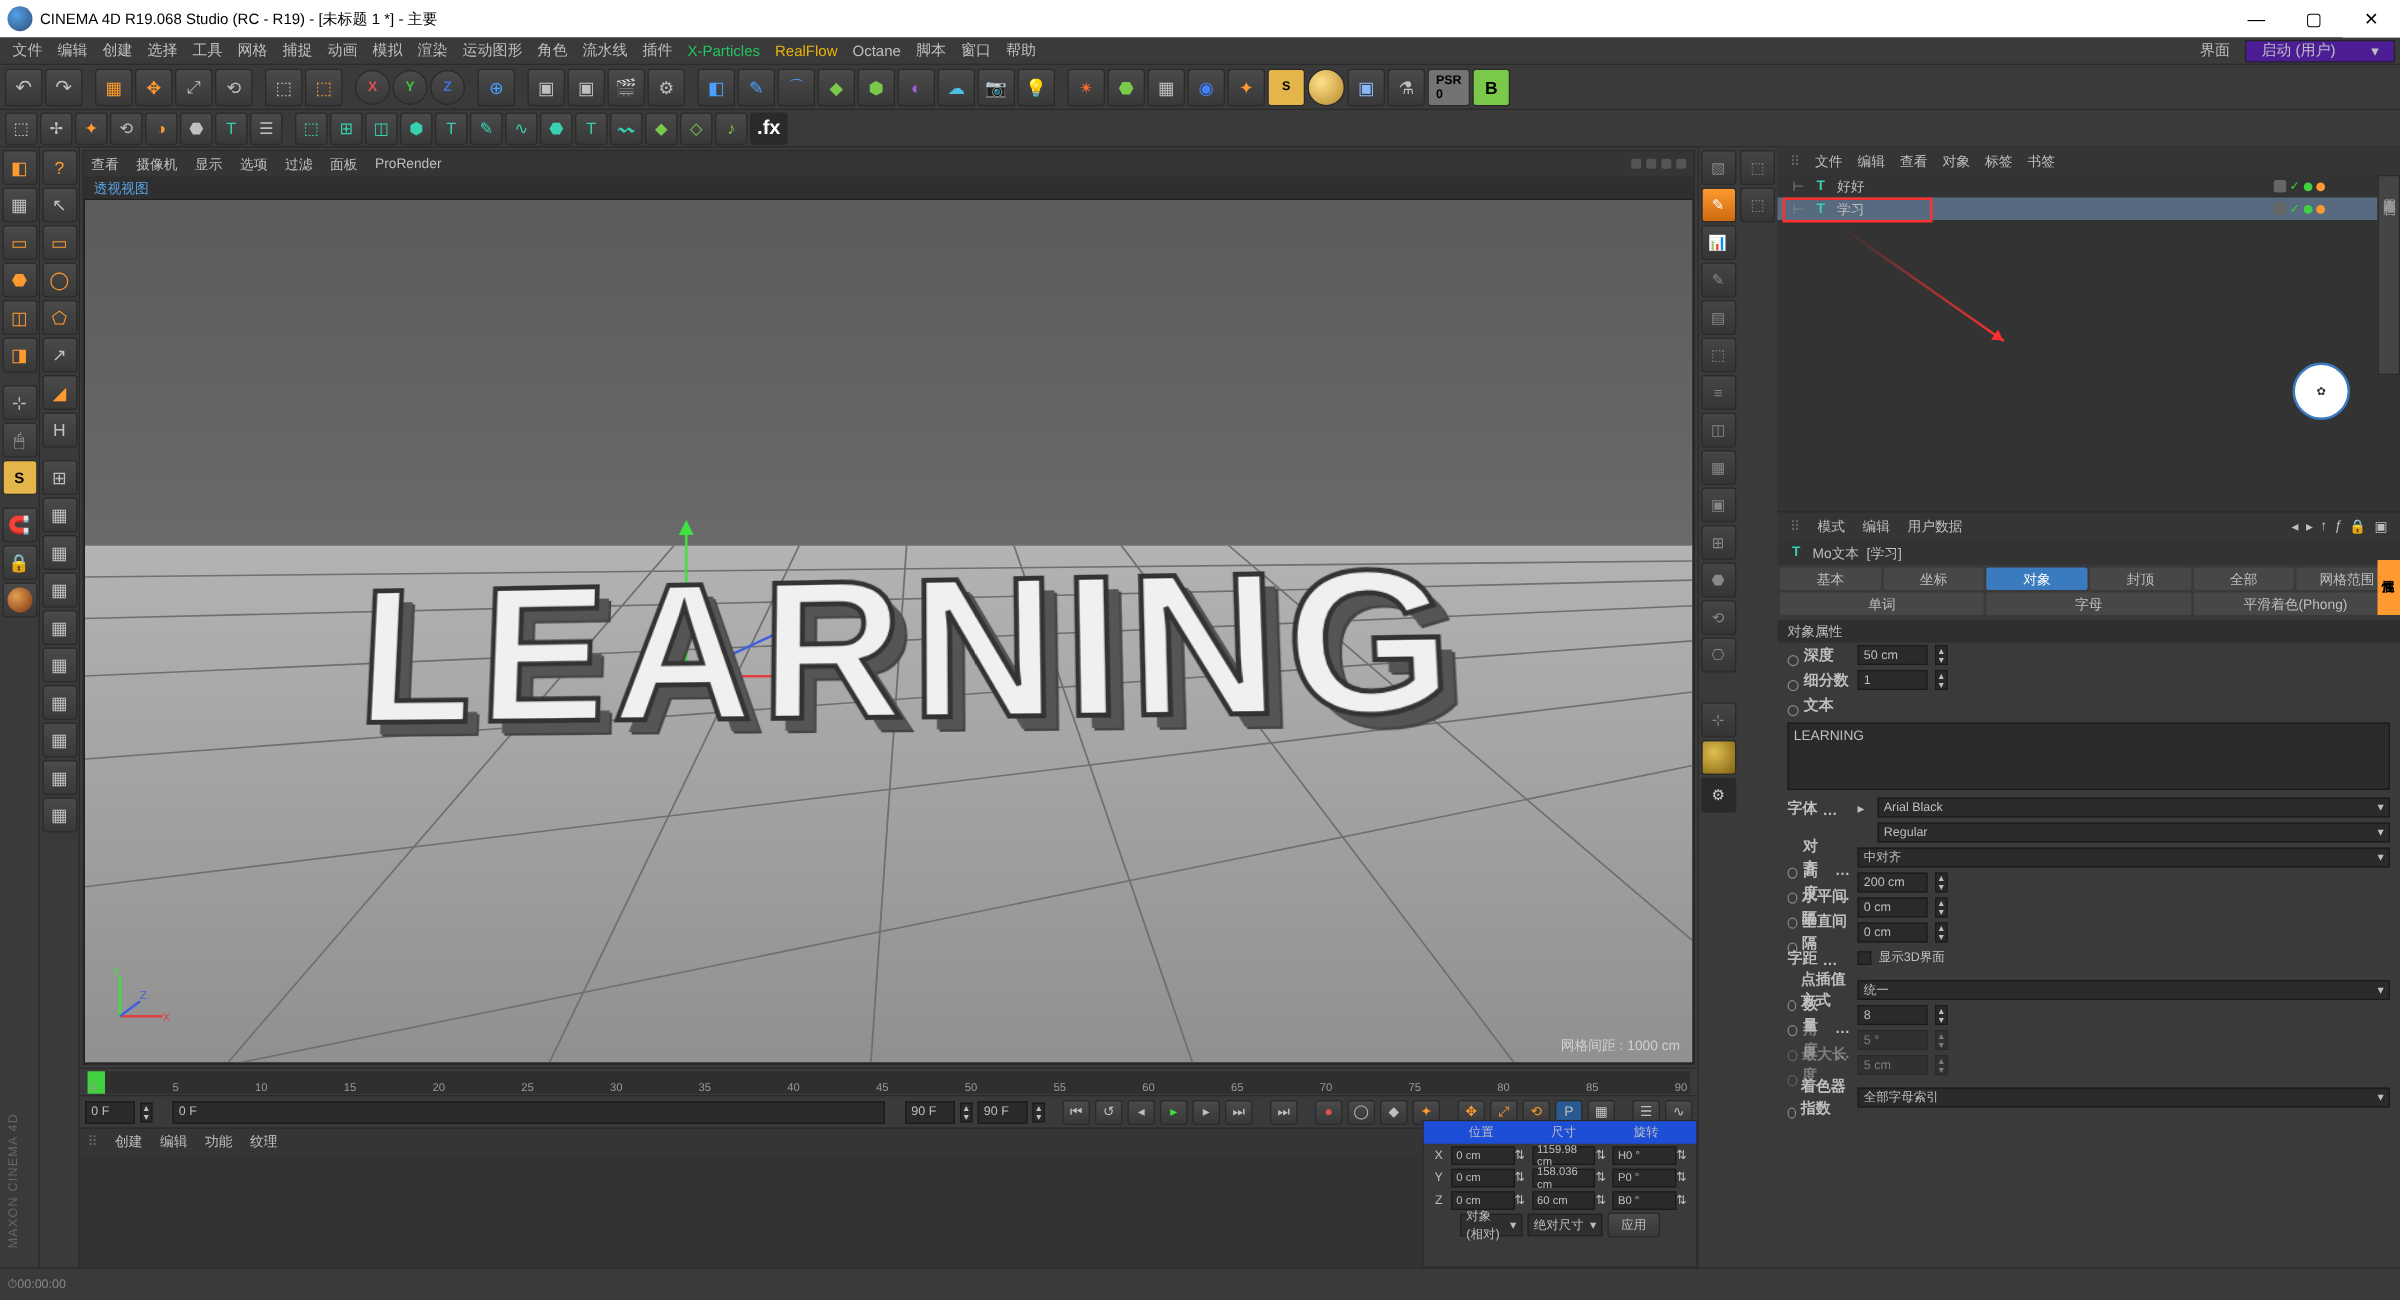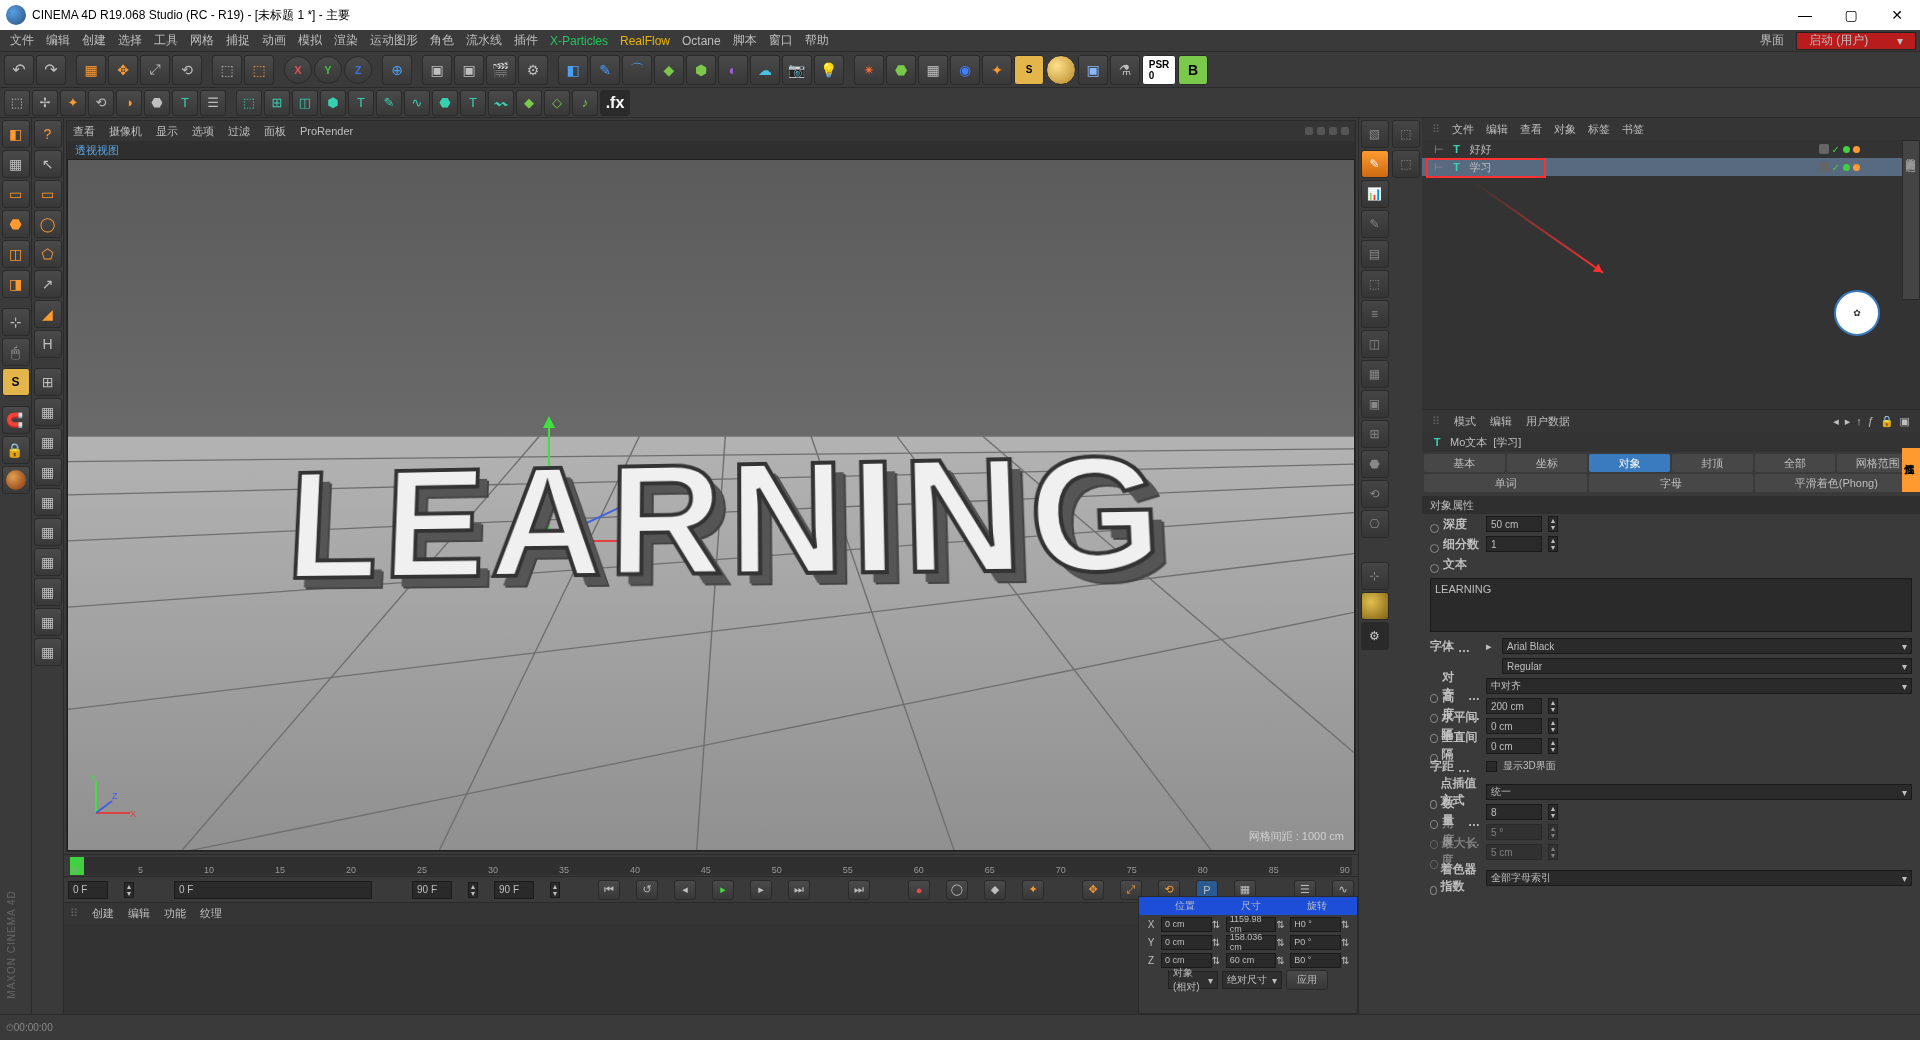--- a/index.html
+++ b/index.html
@@ -12,34 +12,34 @@
   .titlebar .spacer { flex: 1; }
   .winbtn { width: 46px; height: 30px; display: flex; align-items: center; justify-content: center; font-size: 14px; }
   .winbtn.close { background: #fff; }
 
   
   .menubar { height: 22px; background: #3a3a3a; display: flex; align-items: center; padding: 0 4px; border-bottom: 1px solid #2a2a2a;}
   .menubar .right { margin-left: auto; display: flex; align-items:center; gap:6px;}
   .menubar span, .menubar .layout-sel { padding: 2px 6px; font-size: 12px; color: #bfbfbf; white-space: nowrap;}
   .menubar span.hl-green { color: #22c55e; }
   .menubar span.hl-yellow { color: #eab308; }
-  .layout-sel { background:#b91c1c; border:1px solid #222; width:120px; height:18px; display:flex; align-items:center; justify-content:space-between; padding:0 4px;}
+  .layout-sel { background:#4c1d95; border:1px solid #222; width:120px; height:18px; display:flex; align-items:center; justify-content:space-between; padding:0 4px;}
 
   
   .toolbar { height: 36px; background: #3a3a3a; display: flex; align-items: center; padding: 2px 4px; gap: 2px; border-bottom: 1px solid #2a2a2a;}
   .tbtn { width: 30px; height: 30px; background: linear-gradient(#4a4a4a,#383838); border: 1px solid #2a2a2a; border-radius: 3px; display:flex; align-items:center; justify-content:center; font-size:14px; position:relative;}
   .tbtn .glyph { font-size:16px; }
   .tsep { width: 6px; }
   .axis-btn { background: linear-gradient(#4a4a4a,#383838); border:1px solid #2a2a2a; border-radius:50%; width:28px; height:28px; display:flex; align-items:center; justify-content:center; font-weight:bold;}
   .axis-x { color:#e05050;} .axis-y { color:#40c040;} .axis-z { color:#4070e0;}
   .tbtn.orange { color:#ff9a30;}
   .tbtn.blue { color:#4aa0ff;}
   .tbtn.yellowpill { background:#e4b54a; color:#000; font-weight:bold; font-size:10px;}
   .tbtn.greenpill { background:#7ac94b; color:#000; font-weight:bold;}
-  .tbtn.psr { background:#ffffff; color:#000; font-weight:bold; font-size:10px; width:34px;}
+  .tbtn.psr { background:#737373; color:#000; font-weight:bold; font-size:10px; width:34px;}
   .tbtn.gold-sphere { background:radial-gradient(circle at 35% 35%,#ffe18a,#b4862a); border-radius:50%;}
 
   .toolbar2 { height: 30px; background:#3a3a3a; display:flex; align-items:center; padding:2px 4px; gap:2px; border-bottom:1px solid #2a2a2a;}
   .tbtn2 { width:26px; height:26px; background: linear-gradient(#4a4a4a,#383838); border:1px solid #2a2a2a; border-radius:3px; display:flex; align-items:center; justify-content:center; font-size:13px;}
   .tbtn2.teal { color:#38d0b0;}
   .tbtn2.green { color:#7ac94b;}
   .tbtn2.orange { color:#ff9a30;}
   .tbtn2.fx { background:#2a2a2a; color:#fff; font-weight:bold; font-size:16px; width:30px;}
 
   
@@ -67,21 +67,21 @@
   .viewport .gizmo-y { position:absolute; left:480px; top:260px; width:2px; height:120px; background:#40e040;}
   .viewport .gizmo-y::after{content:"";position:absolute;top:-10px;left:-5px;border:6px solid transparent;border-bottom:12px solid #40e040;}
   .viewport .gizmo-x { position:absolute; left:480px; top:380px; width:120px; height:2px; background:#e04040;}
   .viewport .gizmo-z { position:absolute; left:480px; top:380px; width:80px; height:2px; background:#4060e0; transform:rotate(-25deg); transform-origin:left center;}
 
   
   .timeline { height:22px; background:#3a3a3a; display:flex; align-items:center; border-top:1px solid #2a2a2a; position:relative;}
   .timeline .track { flex:1; height:18px; margin:0 6px; background:#2f2f2f; position:relative;}
   .timeline .play-head { position:absolute; left:0; top:0; width:14px; height:18px; background:#40d040; }
   .timeline .ticks { position:absolute; inset:0; display:flex; justify-content:space-between; padding:0 2px; font-size:9px; color:#999; align-items:flex-end;}
-  .timeline-row2 { height:26px; background:#3a3a3a; display:flex; align-items:center; gap:16px; padding:0 4px; border-top:1px solid #2a2a2a;}
+  .timeline-row2 { height:26px; background:#3a3a3a; display:flex; align-items:center; gap:4px; padding:0 4px; border-top:1px solid #2a2a2a;}
   .num-field { background:#2a2a2a; border:1px solid #1a1a1a; height:18px; padding:0 4px; display:flex; align-items:center; font-size:10px; min-width:40px;}
   .play-btn { width:22px; height:20px; background:linear-gradient(#4a4a4a,#383838); border:1px solid #2a2a2a; border-radius:3px; display:flex; align-items:center; justify-content:center; font-size:11px;}
   .play-btn.green { color:#40e040;}
   .play-btn.red { color:#e05050;}
   .play-btn.orange { color:#ff9a30;}
   .play-btn.bluebg { background:#2a5a8f;}
 
   
   .mat-row { height:22px; background:#353535; display:flex; align-items:center; gap:14px; padding:0 6px; font-size:11px; border-top:1px solid #2a2a2a;}
 

